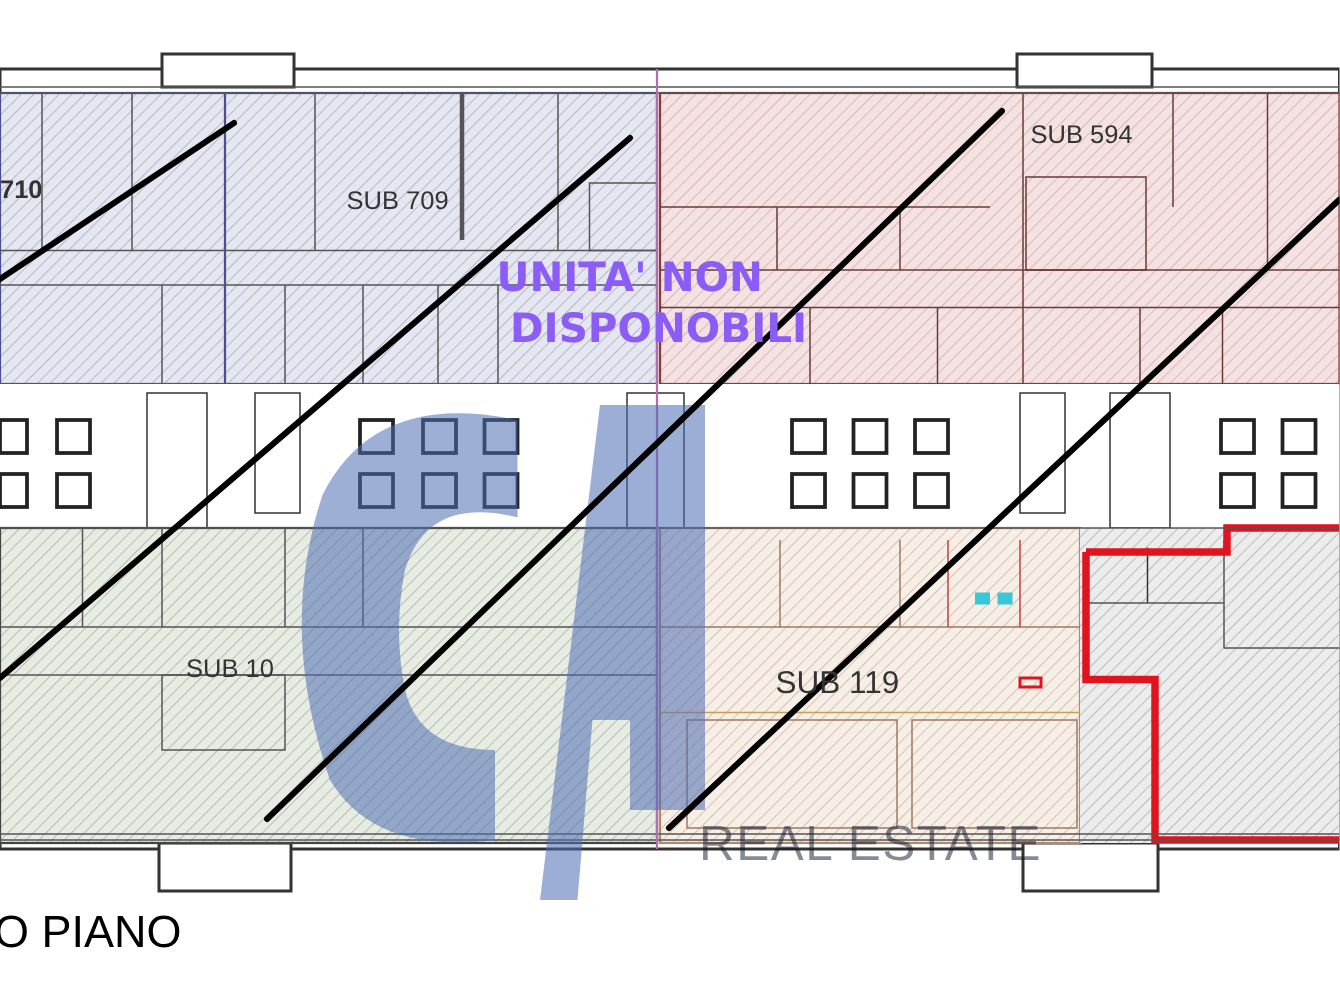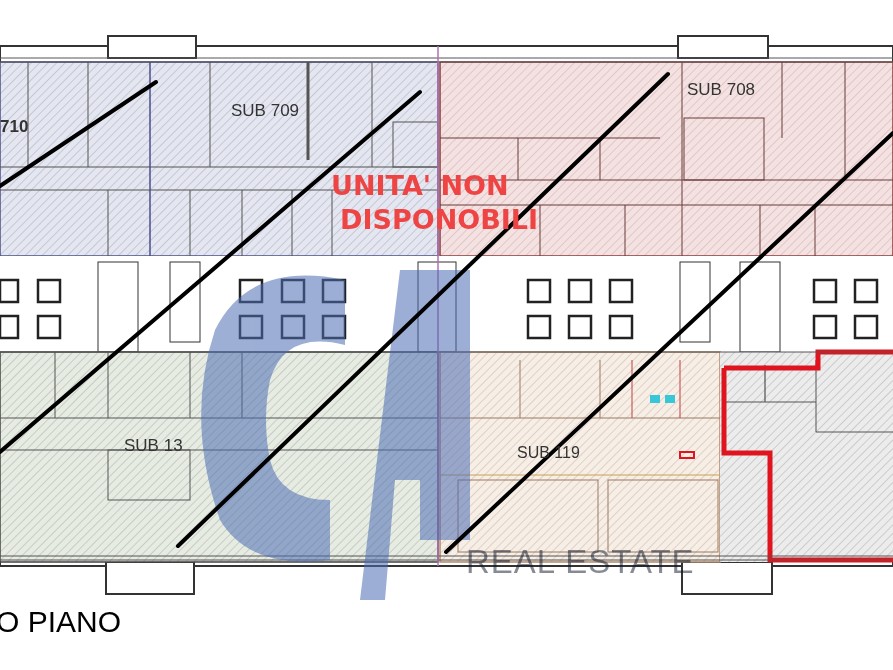--- a/index.html
+++ b/index.html
@@ -1,19 +1,19 @@
 <!DOCTYPE html>
 <html><head>
 <meta charset="utf-8">
 <style>
   html,body{margin:0;padding:0;background:#ffffff;}
   body{width:893px;height:670px;position:relative;overflow:hidden;font-family:"Liberation Sans",sans-serif;}
   .plan{position:absolute;left:0;top:0;width:893px;height:670px;}
   .lbl{position:absolute;font-family:"Liberation Sans",sans-serif;color:#333;white-space:nowrap;}
-  .big{position:absolute;font-family:"DejaVu Sans",sans-serif;font-weight:bold;color:#ef4444;white-space:nowrap;letter-spacing:0px;}
+  .big{position:absolute;font-family:"DejaVu Sans",sans-serif;font-weight:bold;color:#8b5cf6;white-space:nowrap;letter-spacing:0px;}
   .floor{position:absolute;font-family:"Liberation Sans",sans-serif;color:#000;font-size:30px;white-space:nowrap;}
 </style>
 </head>
 <body>
 
 <svg class="plan" viewBox="0 0 893 670" xmlns="http://www.w3.org/2000/svg">
   <defs>
     <pattern id="hatch" width="6" height="6" patternUnits="userSpaceOnUse" patternTransform="rotate(45)">
       <line x1="0" y1="0" x2="0" y2="6" stroke="#9a9a9a" stroke-width="0.8"></line>
     </pattern>
@@ -160,23 +160,23 @@
 
   <g stroke="#000" stroke-width="4" stroke-linecap="round">
     <line x1="0" y1="186" x2="156" y2="82"></line>
     <line x1="0" y1="452" x2="420" y2="92"></line>
     <line x1="178" y1="546" x2="668" y2="74"></line>
     <line x1="446" y1="552" x2="893" y2="133"></line>
   </g>
 </svg>
 
 <div class="lbl" style="left:0px;top:117px;font-size:17px;font-weight:bold;">710</div>
-<div class="lbl" style="left:231px;top:101px;font-size:17px;">SUB 709</div>
-<div class="lbl" style="left:687px;top:80px;font-size:17px;">SUB 708</div>
-<div class="lbl" style="left:124px;top:436px;font-size:17px;">SUB 13</div>
-<div class="lbl" style="left:517px;top:444px;font-size:16px;">SUB 119</div>
+<div class="lbl" style="left:231px;top:124px;font-size:17px;">SUB 709</div>
+<div class="lbl" style="left:687px;top:80px;font-size:17px;">SUB 594</div>
+<div class="lbl" style="left:124px;top:436px;font-size:17px;">SUB 10</div>
+<div class="lbl" style="left:517px;top:444px;font-size:21px;">SUB 119</div>
 
 <div class="big" style="left:331px;top:170px;font-size:27px;">UNITA' NON</div>
 <div class="big" style="left:340px;top:204px;font-size:27px;">DISPONOBILI</div>
 
 <div class="lbl" style="left:466px;top:543px;font-size:33px;color:#0f172a;opacity:0.5;letter-spacing:1px;">REAL ESTATE</div>
 
 <div class="floor" style="left:-4px;top:605px;">O PIANO</div>
 
 </body></html>

